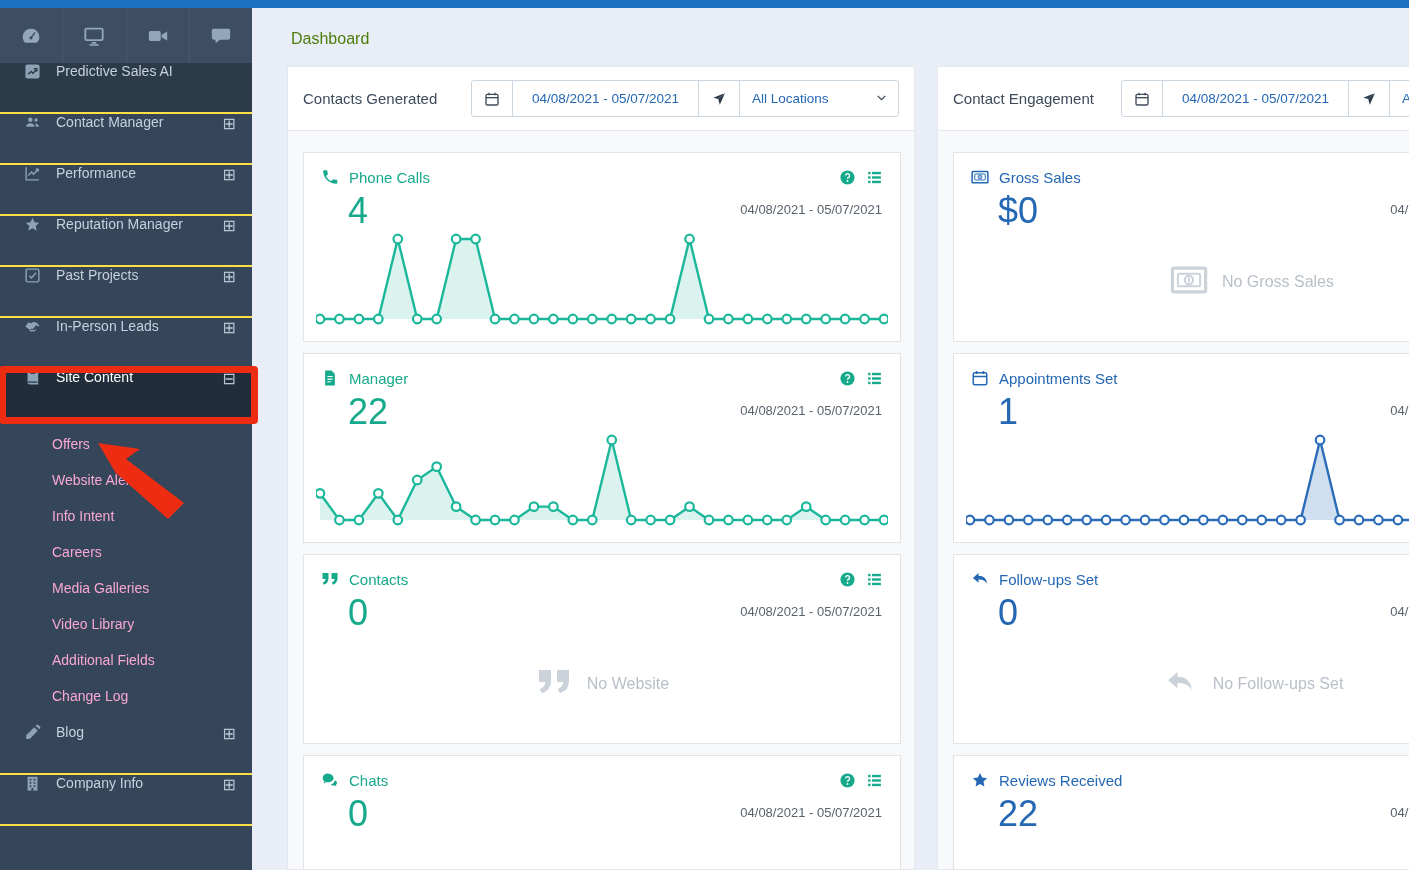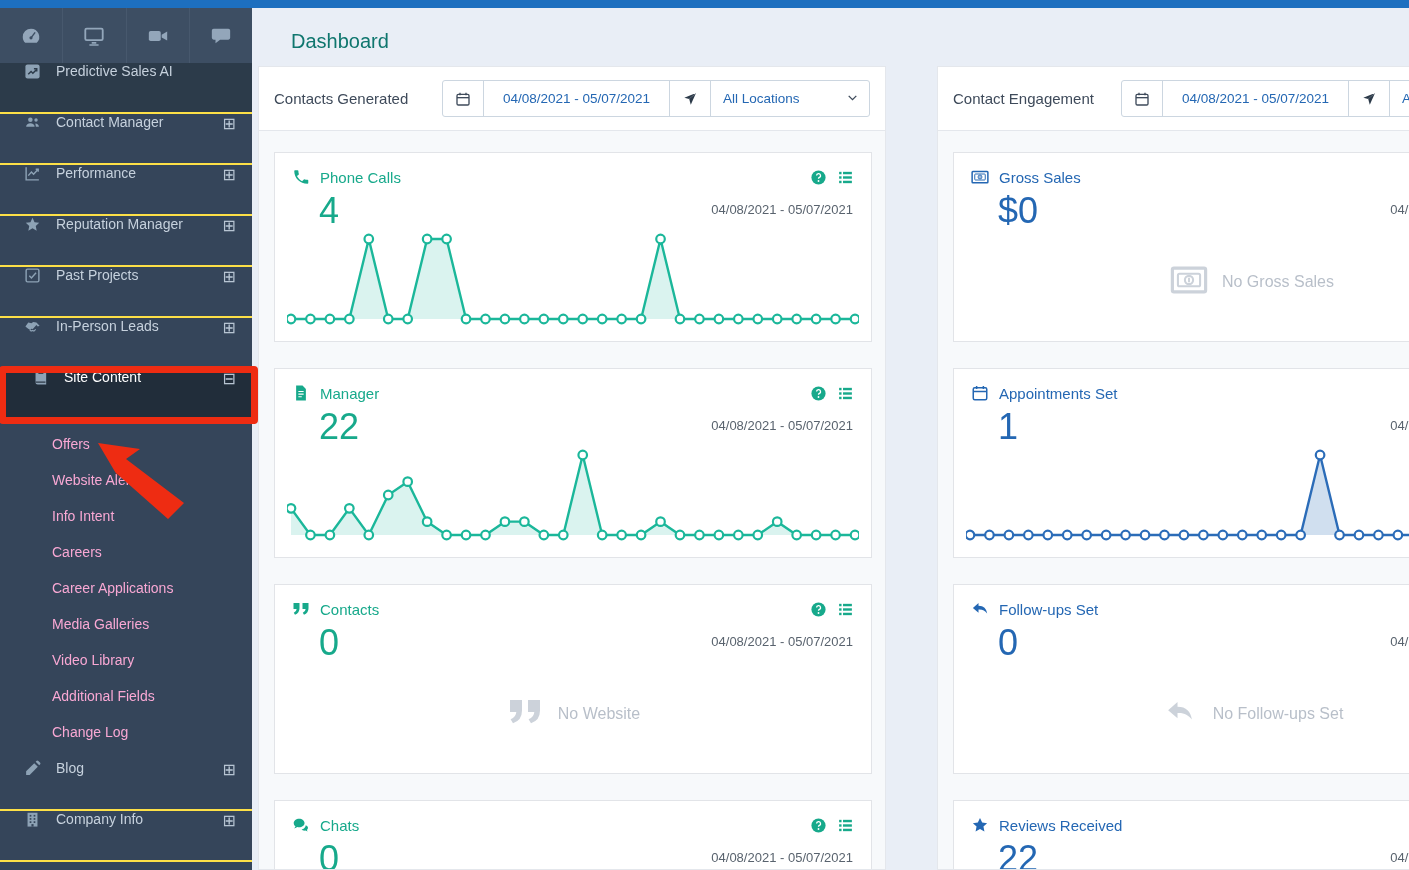--- a/index.html
+++ b/index.html
@@ -15,50 +15,50 @@
   .icon-cell { flex:1; display:flex; align-items:center; justify-content:center; color:#93a6ba; border-right:1px solid #47586d; cursor:pointer; }
   .icon-cell:last-child { border-right:none; }
   .icon-cell svg { width:22px; height:22px; }
 
   .side-item { height:51px; display:flex; align-items:flex-start; padding:0 16px 0 24px; color:#c6d1dd; font-size:14px; border-bottom:2px solid #fde047; cursor:pointer; flex-shrink:0; position:relative; }
   .side-item .s-icon { width:17px; height:17px; margin-right:15px; color:#8da2b5; display:inline-flex; align-items:center; justify-content:center; flex-shrink:0; }
   .side-item .s-icon svg { width:17px; height:17px; }
   .side-item .s-label { flex:1; }
   .side-item .expand { font-size:16px; color:#b7c4d2; }
   .side-item.first { background:#2c3b4a; }
-  .side-item.active { background:#212d3a; color:#ffffff; border-left:4px solid #2e7fd0; padding-left:28px; }
+  .side-item.active { background:#212d3a; color:#ffffff; border-left:4px solid #2e7fd0; padding-left:20px; }
   .submenu { background:#35455a; padding:6px 0 10px 0; flex-shrink:0; }
   .submenu-item { height:36px; line-height:36px; padding-left:52px; color:#f9a8d4; font-size:14px; cursor:pointer; }
 
   
   .anno-box { position:absolute; left:-1px; top:366px; width:259px; height:58px; border:7px solid #ee2c12; border-radius:4px; z-index:50; pointer-events:none; }
   .anno-arrow { position:absolute; left:94px; top:437px; width:92px; height:82px; z-index:50; pointer-events:none; }
 
   
   .main { position:absolute; left:252px; top:8px; width:1157px; height:862px; }
-  .page-title { position:absolute; left:39px; top:22px; font-size:20px; color:#0f766e; }
+  .page-title { position:absolute; left:39px; top:22px; font-size:16px; color:#4d7c0f; }
 
   .panel { position:absolute; top:58px; width:628px; height:804px; background:#f7f9fb; border:1px solid #e4e7ec; overflow:hidden; }
-  .panel.left { left:6px; }
+  .panel.left { left:35px; }
   .panel.right { left:685px; }
   .panel-header { height:64px; background:#fff; border-bottom:1px solid #e4e7ec; display:flex; align-items:center; padding:0 15px; }
   .panel-title { font-size:15px; color:#3e4a5a; flex:1; }
   .controls { display:flex; height:37px; border:1px solid #ccd6e0; border-radius:3px; background:#fff; }
   .ctl { display:flex; align-items:center; justify-content:center; border-right:1px solid #ccd6e0; cursor:pointer; }
   .ctl:last-child { border-right:none; }
   .ctl.cal { width:41px; color:#3e4a5a; }
   .ctl.date { width:186px; color:#2467b3; font-size:13.5px; }
   .ctl.loc { width:41px; color:#2c3a49; }
   .ctl.select { width:158px; font-size:13.5px; color:#2467b3; justify-content:space-between; padding:0 10px 0 12px; }
   .ctl svg { width:16px; height:16px; }
   .chev { color:#3e4a5a; }
   .chev svg { width:13px; height:13px; }
 
   .cards { padding:21px 15px; }
-  .card { position:relative; width:598px; height:190px; background:#fff; border:1px solid #e2e4e8; margin-bottom:26px; }
+  .card { position:relative; width:598px; height:190px; background:#fff; border:1px solid #e2e4e8; margin-bottom:11px; }
   .card-head { display:flex; align-items:center; padding:15px 17px 0 17px; }
   .card-head .c-icon { width:18px; height:18px; margin-right:10px; display:inline-flex; }
   .card-head .c-icon svg { width:18px; height:18px; }
   .card-title { font-size:15px; flex:1; }
   .card-actions { display:flex; gap:10px; align-items:center; }
   .act-btn { width:17px; height:17px; display:inline-flex; cursor:pointer; }
   .act-btn svg { width:17px; height:17px; }
   .card.teal .card-title, .card.teal .c-icon, .card.teal .card-value, .card.teal .act-btn { color:#17a98b; }
   .card.blue .card-title, .card.blue .c-icon, .card.blue .card-value, .card.blue .act-btn { color:#2467b3; }
   .card-value { font-size:36px; margin:4px 0 0 44px; font-weight:400; }
@@ -172,21 +172,20 @@
           </svg>
         </span>
         <span class="s-label">Site Content</span>
         <span class="expand">⊟</span>
       </div>
       <div class="submenu">
         <div class="submenu-item">Offers</div>
         <div class="submenu-item">Website Alert</div>
         <div class="submenu-item">Info Intent</div>
         <div class="submenu-item">Careers</div>
-        <div class="submenu-item">Career Applications</div>
         <div class="submenu-item">Media Galleries</div>
         <div class="submenu-item">Video Library</div>
         <div class="submenu-item">Additional Fields</div>
         <div class="submenu-item">Change Log</div>
       </div>
       <div class="side-item">
         <span class="s-icon">
           <svg viewBox="0 0 24 24">
             <path d="M14.5 4.5l5 5L8 21H3v-5z" fill="currentColor"></path>
             <path d="M16.5 2.5l5 5 1-1a2 2 0 0 0 0-2.8l-2.2-2.2a2 2 0 0 0-2.8 0z" fill="currentColor"></path>

